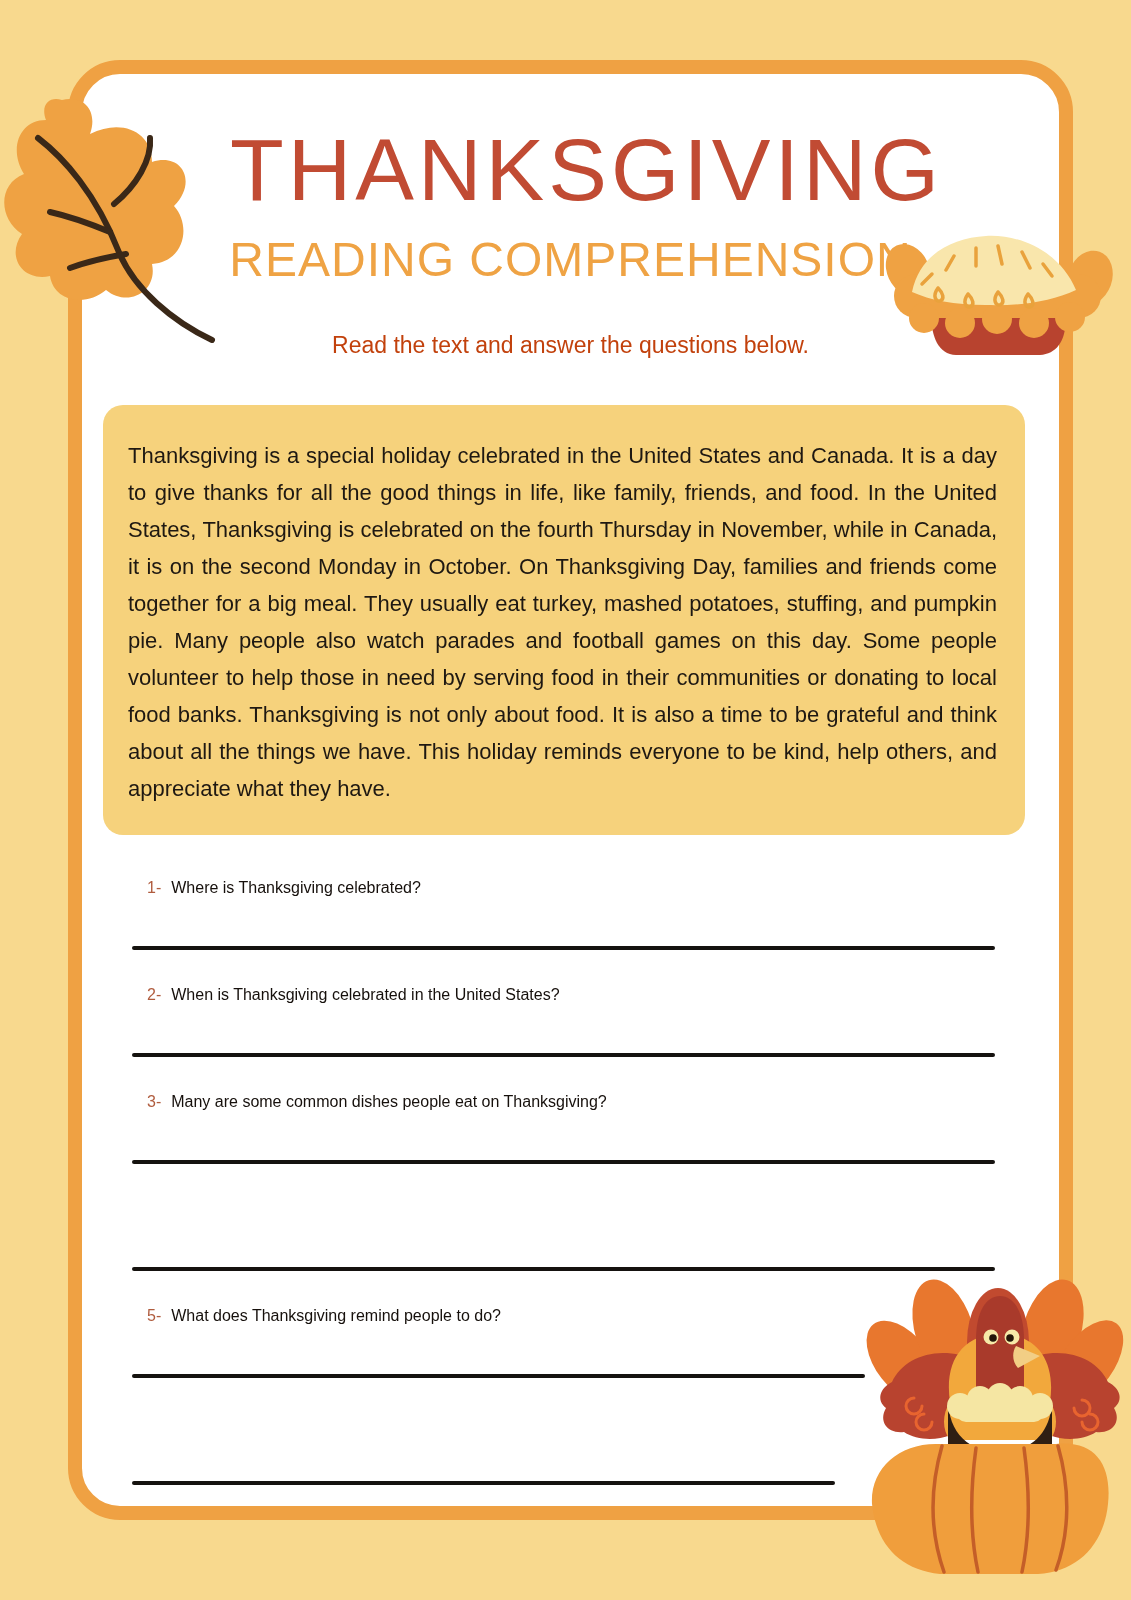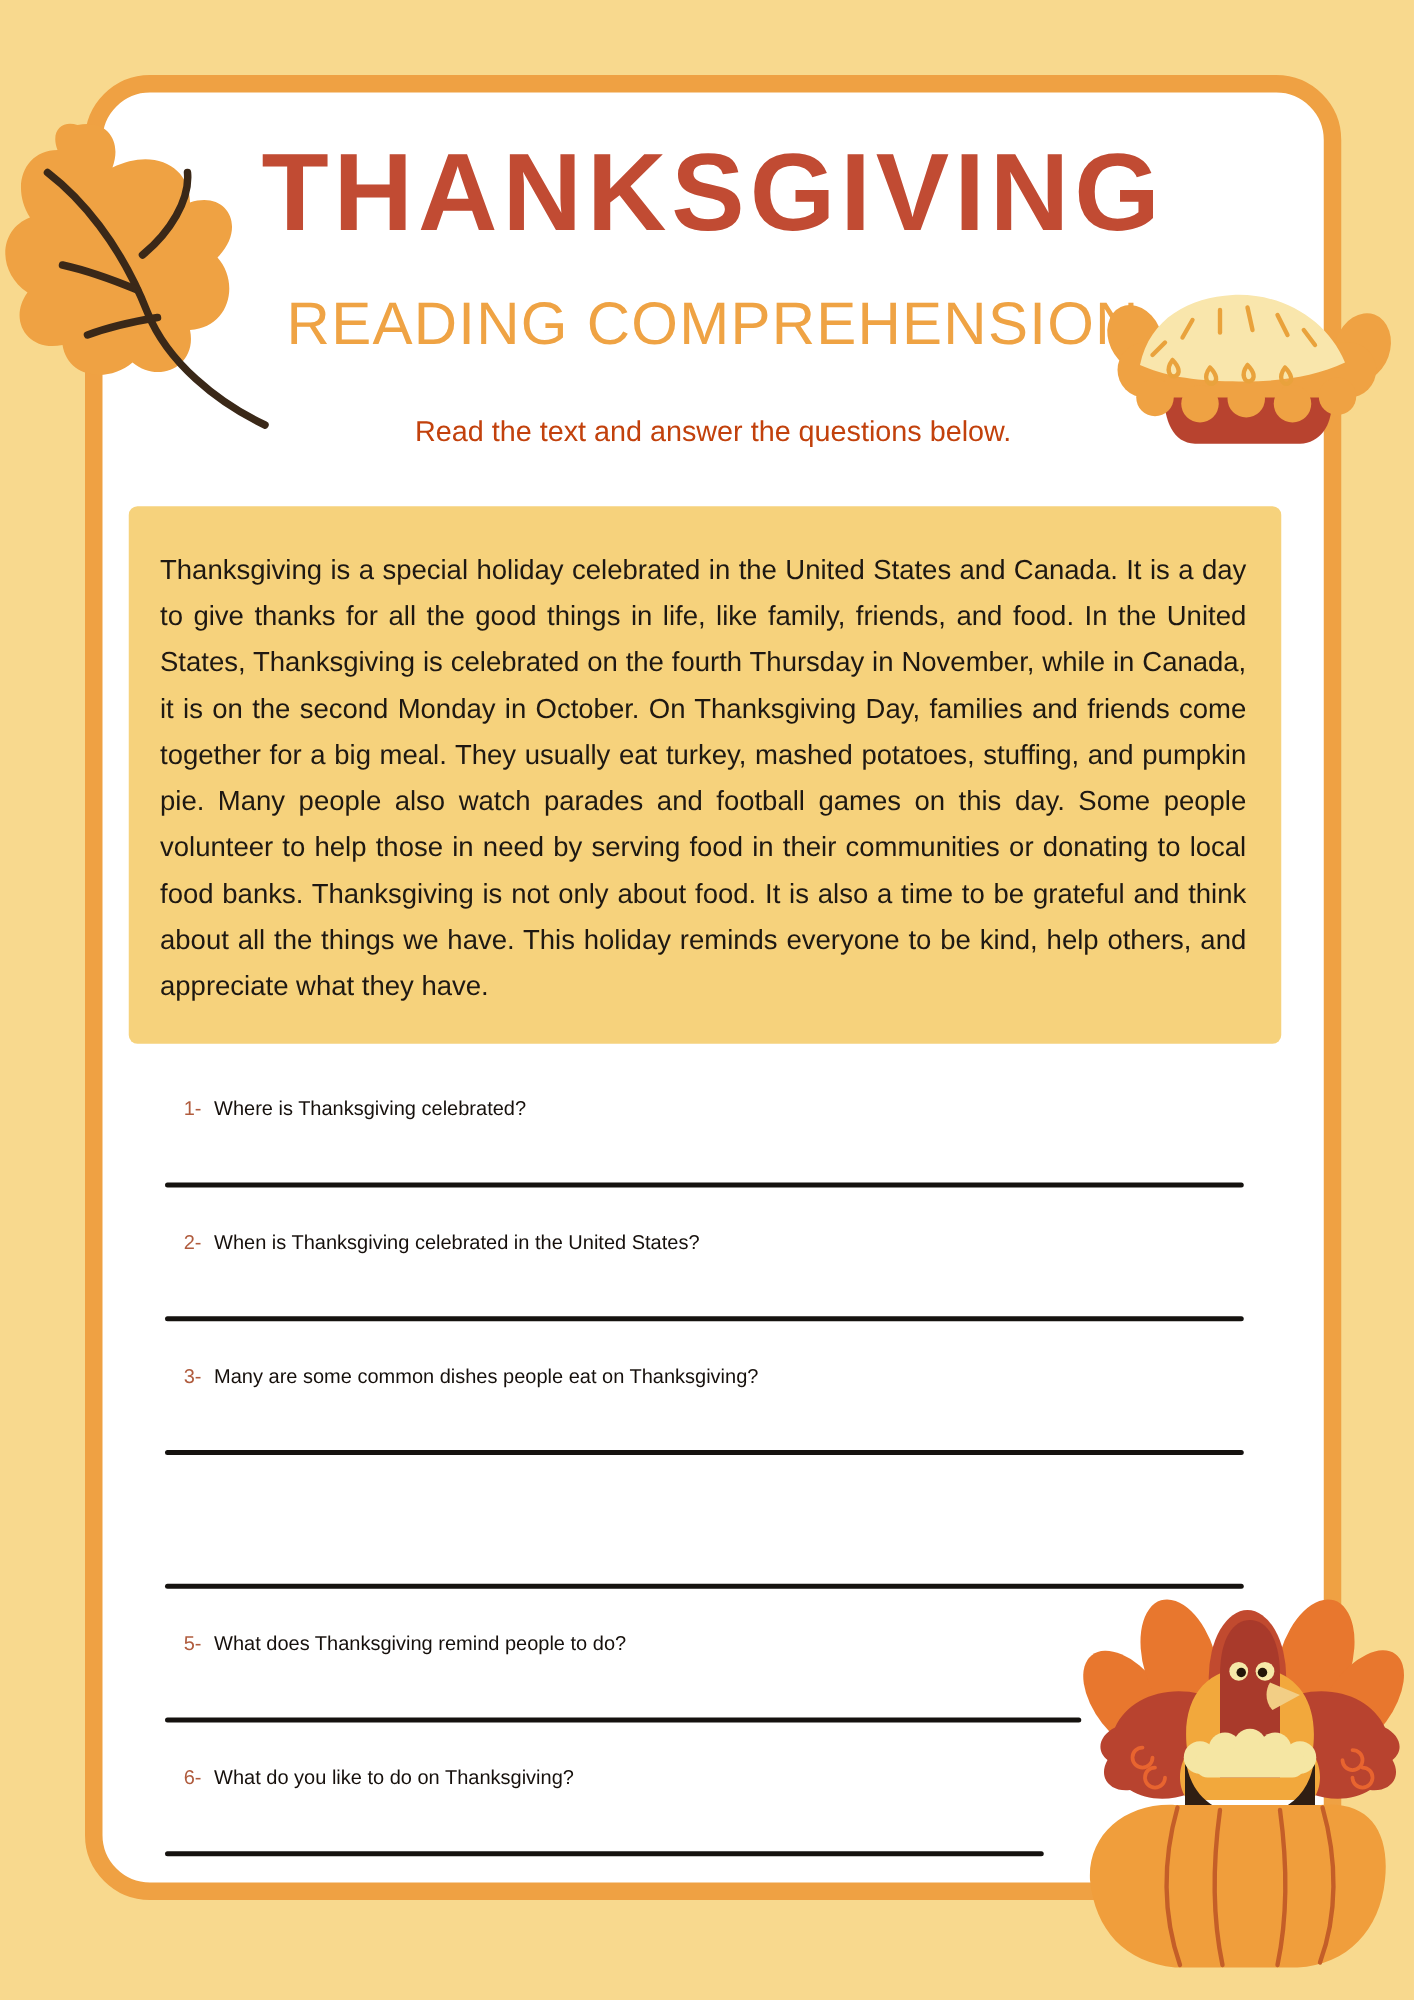--- a/index.html
+++ b/index.html
@@ -6,34 +6,34 @@
   .page{
     position:relative;width:1131px;height:1600px;overflow:hidden;
     background:#F8D98E;font-family:"Liberation Sans",sans-serif;
   }
   .card{
     position:absolute;left:68px;top:60px;width:1005px;height:1460px;
     box-sizing:border-box;background:#FFFFFF;border:14px solid #EFA143;
     border-radius:52px;z-index:1;
   }
   .title{
-    position:absolute;left:68px;width:1005px;top:106px;margin:0;text-align:center;
-    font-size:88px;line-height:1.1;font-weight:bold;letter-spacing:4px;color:#C14B33;z-index:2;
+    position:absolute;left:68px;width:1005px;top:106px;margin:16px;text-align:center;
+    font-size:88px;line-height:1.1;font-weight:normal;letter-spacing:4px;color:#C14B33;z-index:2;
   }
   .subtitle{
     position:absolute;left:68px;width:1005px;top:234px;margin:0;text-align:center;
     font-size:48px;line-height:1.1;font-weight:normal;letter-spacing:1px;color:#EFA344;z-index:2;
   }
   .instruction{
     position:absolute;left:68px;width:1005px;top:332px;text-align:center;
     font-size:23px;color:#c2410c;z-index:2;
   }
   .passage{
     position:absolute;left:103px;top:405px;width:922px;min-height:430px;box-sizing:border-box;
-    background:#F6D27C;border-radius:7px;padding:32px 28px 26px 25px;
+    background:#F6D27C;border-radius:20px;padding:32px 28px 26px 25px;
     font-size:22px;line-height:37px;text-align:justify;color:#1E1812;z-index:2;
   }
   .question{
     position:absolute;left:147px;width:910px;font-size:16px;line-height:30px;
     color:#16100C;white-space:nowrap;z-index:2;
   }
   .q-num{color:#B05C3E;margin-right:10px;}
   .answer-line{
     position:absolute;left:132px;height:4px;background:#15120F;border-radius:2px;z-index:2;
   }
@@ -159,18 +159,15 @@
   </div>
   <div class="answer-line line-full" style="top:1160px"></div>
 
   <div class="answer-line line-full" style="top:1267px"></div>
 
   <div class="question" style="top:1301px">
     <span class="q-num">5-</span><span class="q-text">What does Thanksgiving remind people to do?</span>
   </div>
   <div class="answer-line line-5" style="top:1374px"></div>
 
-  <div class="question" style="top:1408px">
-    <span class="q-num">6-</span><span class="q-text">What do you like to do on Thanksgiving?</span>
-  </div>
   <div class="answer-line line-6" style="top:1481px"></div>
 
 </div>
 
 </body></html>

